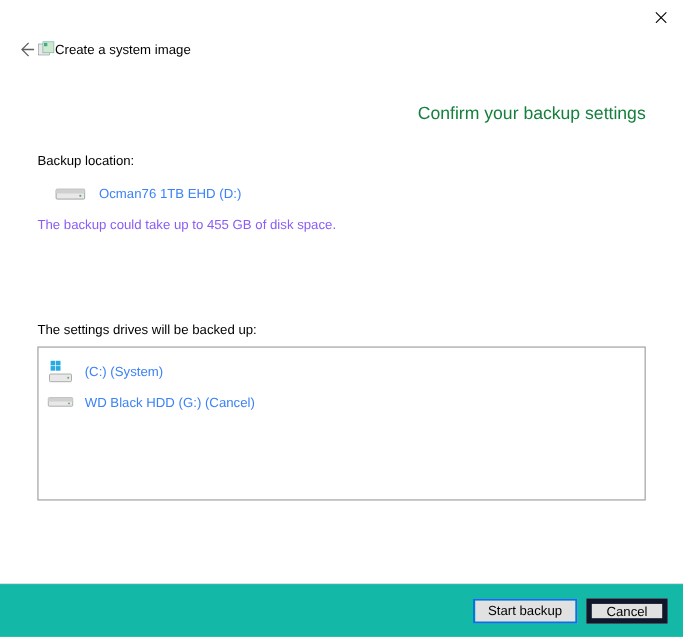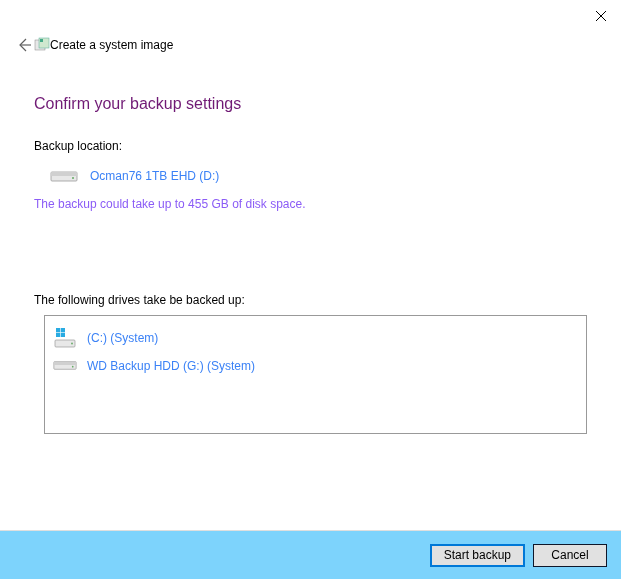--- a/index.html
+++ b/index.html
@@ -56,24 +56,25 @@
       height: 16px;
     }
     .wizard-title {
       font-size: 12px;
       color: #000;
     }
     .content {
       padding: 40px 34px 0 34px;
     }
     .main-heading {
-      color: #701a75;
+      color: #15803d;
       font-size: 16px;
       font-weight: normal;
       margin-bottom: 26px;
+      text-align: right;
     }
     .label-text {
       font-size: 12px;
       color: #000;
       margin-bottom: 12px;
       margin-top: 21px;
     }
     .drive-row {
       display: flex;
       align-items: center;
@@ -102,24 +103,23 @@
       margin-top: 8px;
       margin-bottom: 82px;
     }
     .drives-list-label {
       font-size: 12px;
       color: #000;
       margin-bottom: 8px;
     }
     .drives-box {
       border: 1px solid #999;
-      height: 119px;
+      height: 140px;
       padding: 6px 0;
       margin-bottom: 10px;
-      margin-left: 10px;
     }
     .drive-item {
       display: flex;
       align-items: center;
       gap: 10px;
       padding: 4px 8px;
     }
     .windows-drive-icon {
       width: 24px;
       height: 24px;
@@ -128,34 +128,34 @@
     .hdd-icon {
       width: 24px;
       height: 16px;
     }
     .footer {
       position: absolute;
       bottom: 0;
       left: 0;
       right: 0;
       height: 49px;
-      background: #7dd3fc;
+      background: #14b8a6;
       border-top: 1px solid #dfdfdf;
       display: flex;
       align-items: center;
       justify-content: flex-end;
       padding-right: 14px;
       gap: 8px;
     }
     .btn {
       min-width: 74px;
       height: 23px;
       font-size: 12px;
       background: #e1e1e1;
-      border: 1px solid #0f172a;
+      border: 5px solid #0f172a;
       cursor: pointer;
       padding: 0 12px;
     }
     .btn-primary {
       border: 2px solid #0078d7;
       background: #e1e1e1;
       min-width: 90px;
     }
   </style>
 </head>
@@ -196,21 +196,21 @@
         <rect x="1" y="3" width="26" height="9" rx="1" fill="#e8e8e8" stroke="#999" stroke-width="0.8"></rect>
         <rect x="1" y="3" width="26" height="4" rx="1" fill="#d0d0d0"></rect>
         <circle cx="23" cy="9" r="1" fill="#6a6"></circle>
       </svg>
     </div>
     <span class="drive-label">Ocman76 1TB EHD (D:)</span>
   </div>
 
   <div class="space-text">The backup could take up to 455 GB of disk space.</div>
 
-  <div class="drives-list-label">The following drives take be backed up:</div>
+  <div class="drives-list-label">The settings drives will be backed up:</div>
 
   <div class="drives-box">
     <div class="drive-item">
       <div class="windows-drive-icon">
         <svg viewBox="0 0 24 24">
           <rect x="2" y="14" width="20" height="7" rx="1" fill="#e8e8e8" stroke="#999" stroke-width="0.7"></rect>
           <circle cx="19" cy="17.5" r="0.9" fill="#6a6"></circle>
           <rect x="3" y="2" width="4.2" height="4.2" fill="#29abe2"></rect>
           <rect x="7.8" y="2" width="4.2" height="4.2" fill="#29abe2"></rect>
           <rect x="3" y="6.8" width="4.2" height="4.2" fill="#29abe2"></rect>
@@ -220,21 +220,21 @@
       <span class="drive-label">(C:) (System)</span>
     </div>
     <div class="drive-item">
       <div class="hdd-icon">
         <svg viewBox="0 0 28 14" width="24" height="14">
           <rect x="1" y="3" width="26" height="9" rx="1" fill="#e8e8e8" stroke="#999" stroke-width="0.8"></rect>
           <rect x="1" y="3" width="26" height="4" rx="1" fill="#d0d0d0"></rect>
           <circle cx="23" cy="9" r="1" fill="#6a6"></circle>
         </svg>
       </div>
-      <span class="drive-label">WD Backup HDD (G:) (System)</span>
+      <span class="drive-label">WD Black HDD (G:) (Cancel)</span>
     </div>
   </div>
 </div>
 
 <div class="footer">
   <button class="btn btn-primary">Start backup</button>
   <button class="btn">Cancel</button>
 </div>
 
 </body></html>

